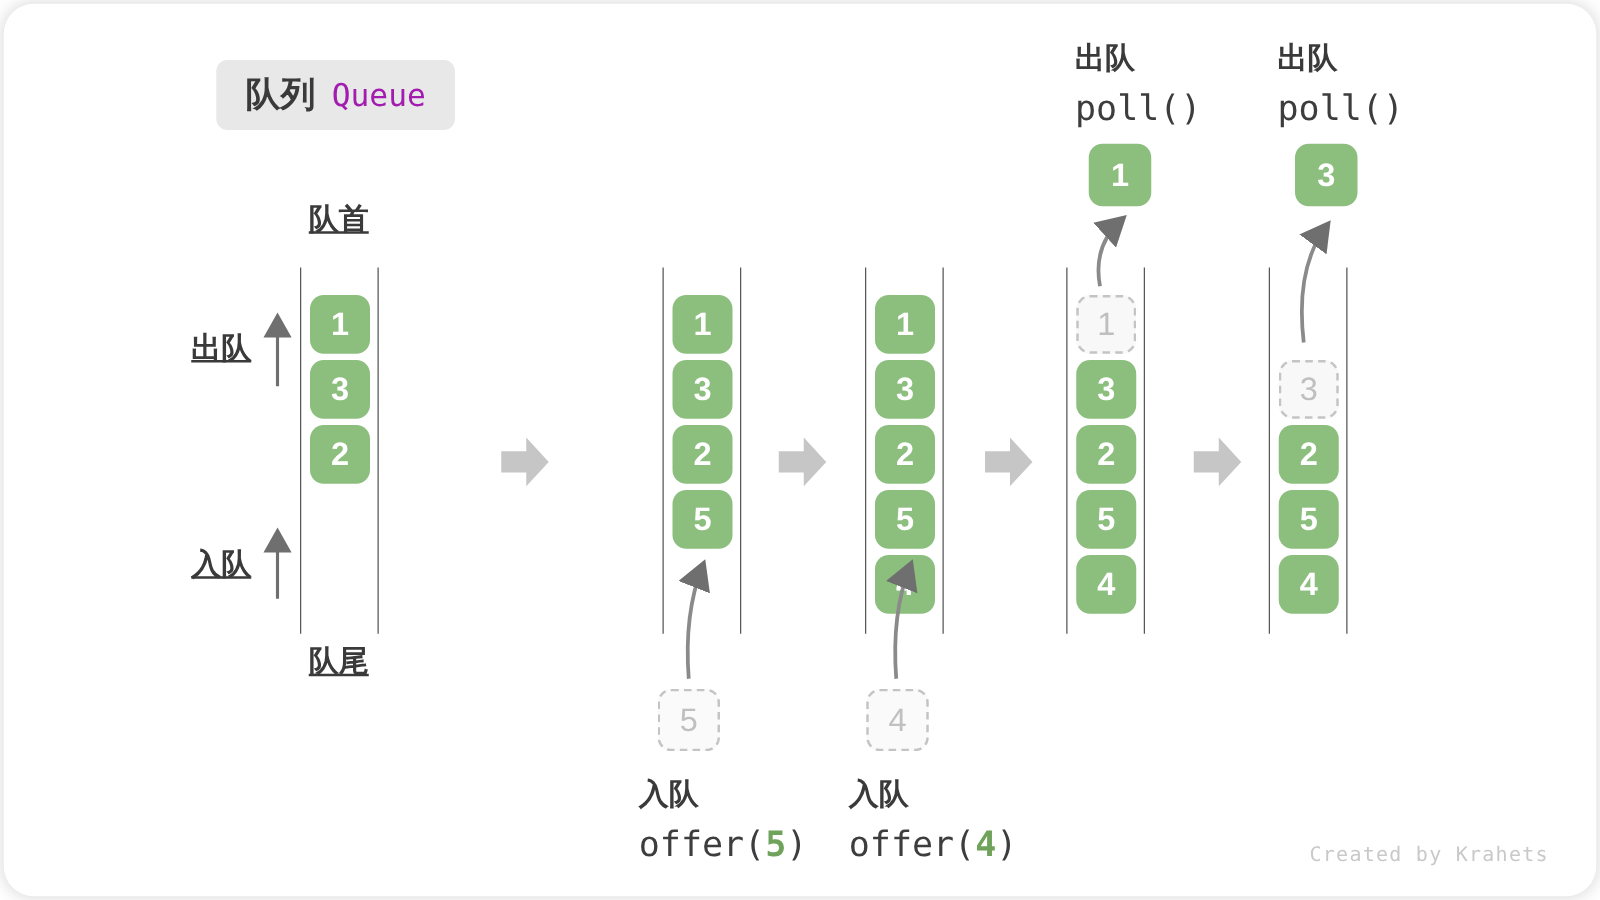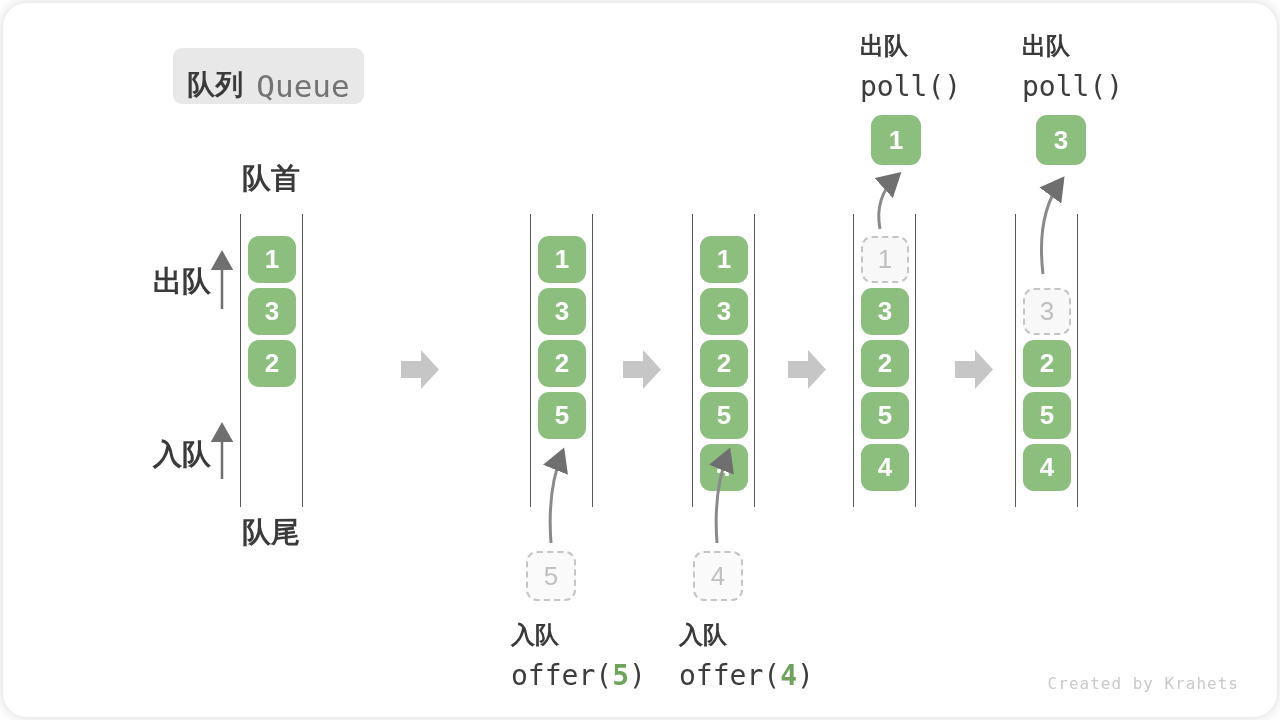--- a/index.html
+++ b/index.html
@@ -1,25 +1,25 @@
 <!DOCTYPE html>
 <html><head>
 <meta charset="utf-8">
 <style>
   html,body{margin:0;padding:0;width:1280px;height:720px;background:#ffffff;overflow:hidden;
     font-family:"Liberation Sans",sans-serif;}
   .card{position:absolute;left:3px;top:3px;right:3px;bottom:3px;background:#ffffff;
     border-radius:24px;box-shadow:0 0 14px rgba(0,0,0,0.16);}
   .abs{position:absolute;}
-  .cjk{font-family:"Liberation Sans",sans-serif;font-weight:700;color:#3a3a3a;font-size:29px;}
+  .cjk{font-family:"Liberation Sans",sans-serif;font-weight:700;color:#3a3a3a;font-size:24px;text-decoration:underline;}
   .mono{font-family:"DejaVu Sans Mono",monospace;color:#3d3d3d;}
   .title-box{left:170px;top:45px;width:191px;height:56px;background:#e8e8e8;border-radius:9px;
-    display:flex;align-items:flex-end;justify-content:center;gap:13px;}
+    display:flex;align-items:center;justify-content:center;gap:13px;}
   .title-zh{font-size:28px;font-weight:700;color:#3a3a3a;}
-  .title-en{font-size:31px;color:#737373;}
+  .title-en{font-size:25px;color:#a21caf;}
   .side-label{width:62px;text-align:center;}
   
   .qcol{position:absolute;top:211px;width:63px;height:293px;box-sizing:border-box;
     border-left:1.5px solid #575757;border-right:1.5px solid #575757;}
   .q1{left:237px}.q2{left:527px}.q3{left:689px}.q4{left:850px}.q5{left:1012px}
   .cell{position:absolute;left:7px;width:48px;height:47px;border-radius:11px;background:#8cbe7e;
     color:#ffffff;font-size:26px;font-weight:700;line-height:47px;text-align:center;}
   .s0{top:22px}.s1{top:74px}.s2{top:126px}.s3{top:178px}.s4{top:230px}
   .ghost{background:#f8f8f8;border:2px dashed #c4c4c4;box-sizing:border-box;
     color:#bfbfbf;font-weight:400;line-height:43px;}

